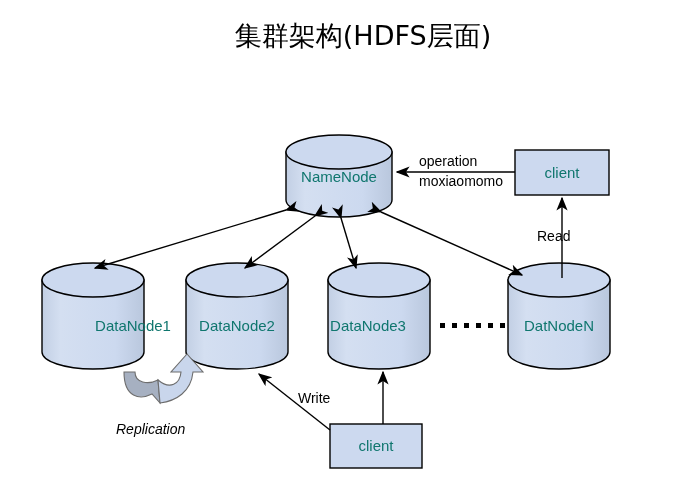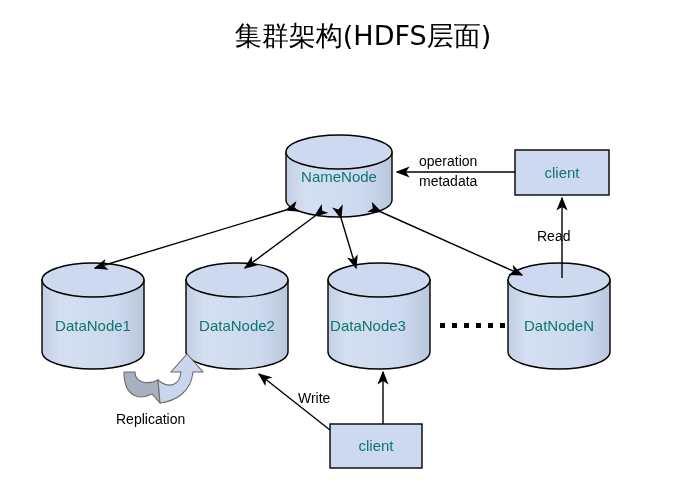--- a/index.html
+++ b/index.html
@@ -144,36 +144,36 @@
                C148,385 135,383 135,372 Z" fill="#a6b0c1" stroke="#6d6d6d" stroke-width="1.1"></path>
 
       <path d="M158,380 L160,403 C176,401 191,392 193,372
                L203,372 L187,354 L171,372 L181,372
                C180,384 170,390 158,380 Z" fill="#c9d6ec" stroke="#6d6d6d" stroke-width="1.1"></path>
     </g>
   </svg>
 
   <div class="node-label" style="left:286px; top:168px; width:106px;">NameNode</div>
 
-  <div class="node-label" style="left:42px; top:317px; width:102px;">DataNode1</div>
+  <div class="node-label" style="left:42px; top:317px; width:102px;padding-left:40px;">DataNode1</div>
 
   <div class="node-label" style="left:186px; top:317px; width:102px;">DataNode2</div>
 
   <div class="node-label" style="left:328px; top:317px; width:80px;">DataNode3</div>
 
   <div class="node-label" style="left:508px; top:317px; width:102px;">DatNodeN</div>
 
   <div class="node-label" style="left:515px; top:164px; width:94px;">client</div>
 
   <div class="node-label" style="left:330px; top:437px; width:92px;">client</div>
 
   <div class="edge-label" style="left:419px; top:153px;">operation</div>
 
-  <div class="edge-label" style="left:419px; top:173px;">metadata</div>
+  <div class="edge-label" style="left:419px; top:173px;">moxiaomomo</div>
 
   <div class="edge-label" style="left:537px; top:228px;">Read</div>
 
   <div class="edge-label" style="left:298px; top:390px;text-align:center;">Write</div>
 
-  <div class="edge-label" style="left:116px; top:411px;">Replication</div>
+  <div class="edge-label" style="left:116px; top:421px;font-style:italic;">Replication</div>
 
 
 </div>
 
 </body></html>

